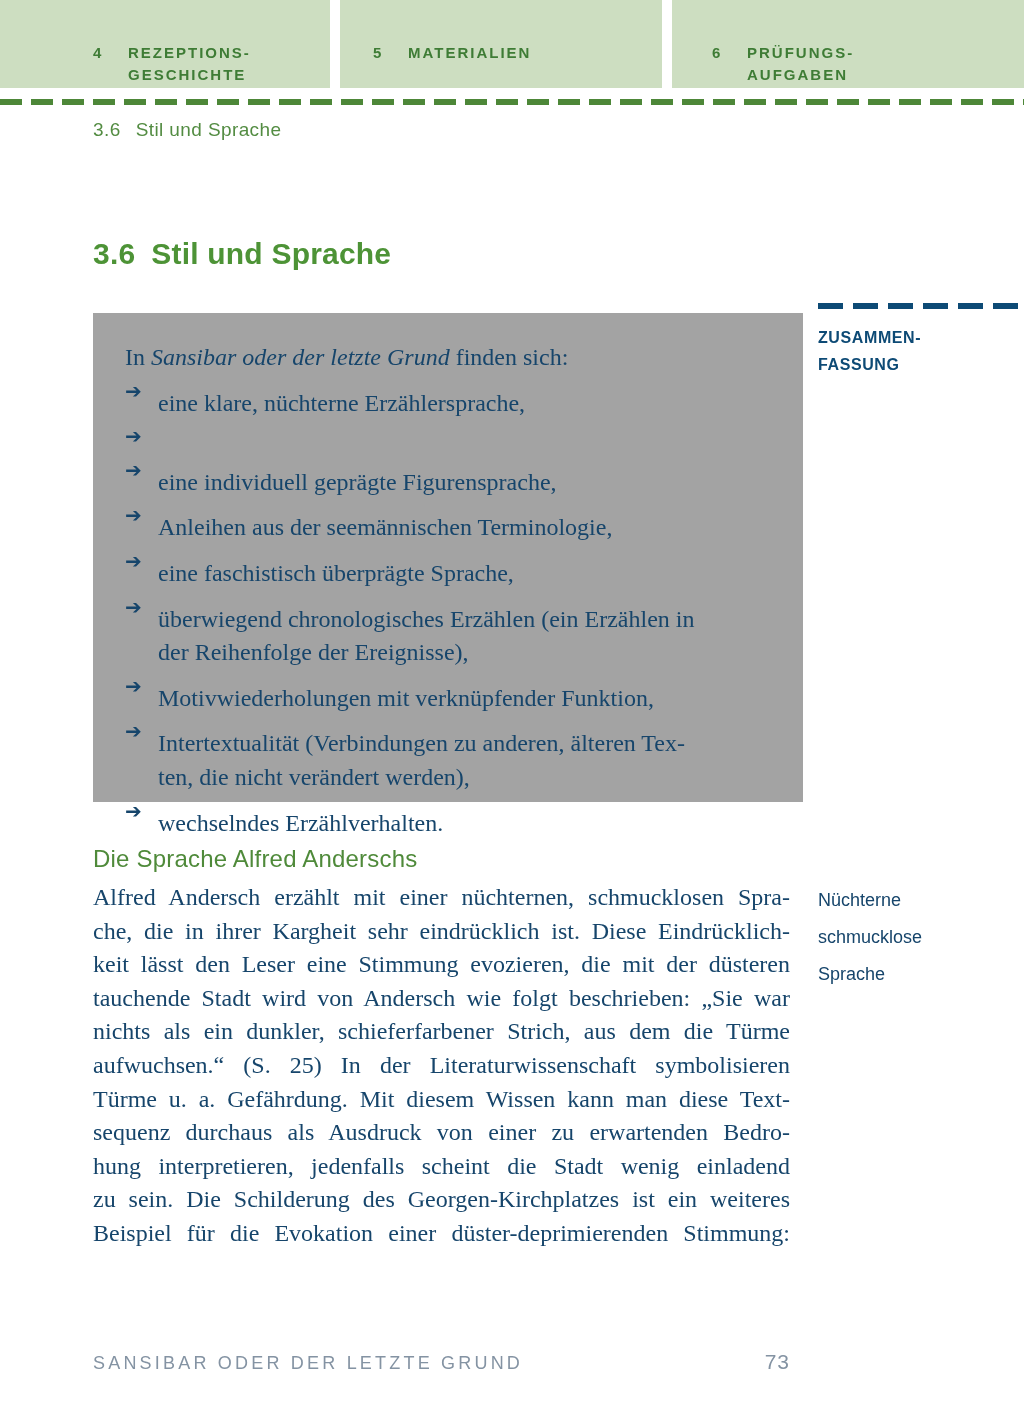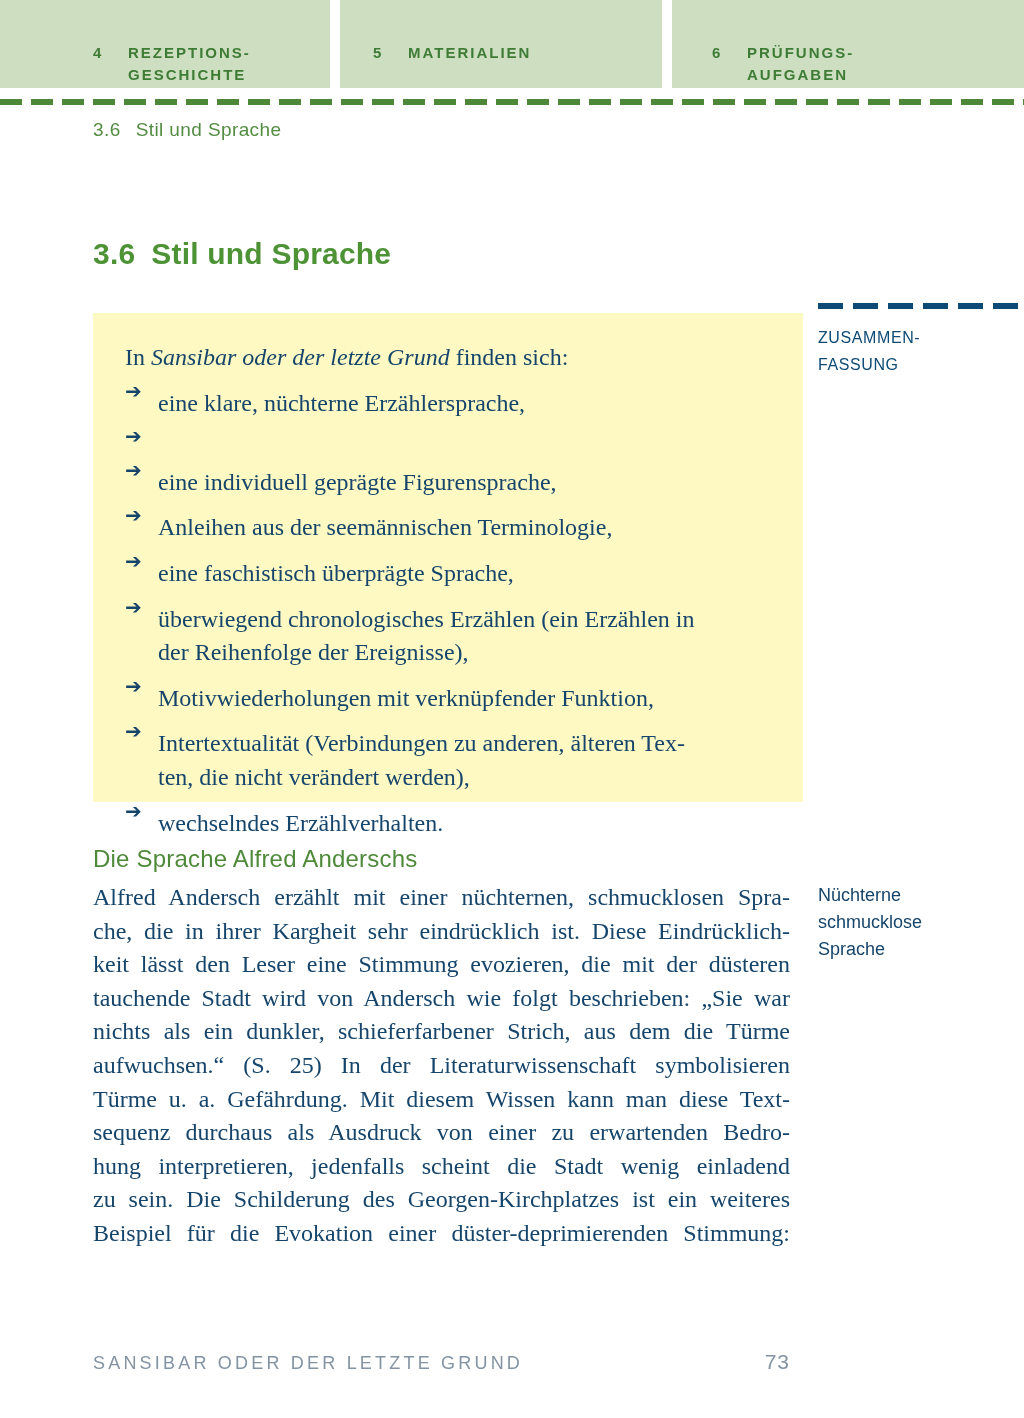--- a/index.html
+++ b/index.html
@@ -37,40 +37,40 @@
   .breadcrumb .bc-num{margin-right:15px;}
   
   .page-title{
     position:absolute;top:237px;left:93px;margin:0;color:#4d9336;
     font-size:30px;font-weight:700;letter-spacing:0.2px;
   }
   .page-title .title-num{margin-right:16px;}
   
   .summary-box{
     position:absolute;top:313px;left:93px;width:710px;height:489px;
-    box-sizing:border-box;background:#fef9c3;padding:28px 28px 0 32px;
+    box-sizing:border-box;background:#a3a3a3;padding:28px 28px 0 32px;
     font-family:"Liberation Serif",serif;font-size:24px;line-height:33.6px;
     color:#16456b;
   }
   .box-intro{margin:0;}
   .box-intro em{font-style:italic;}
   .box-item{display:flex;}
   .arrow{
     flex:0 0 33px;font-family:"DejaVu Sans",sans-serif;font-size:20px;
     font-weight:700;line-height:33.6px;color:#16456b;
   }
   .item-text{white-space:pre-line;margin-top:12px;}
   
   .summary-label{
     position:absolute;top:324px;left:818px;color:#0d4a75;font-size:16px;
-    font-weight:400;letter-spacing:0.6px;line-height:27px;
+    font-weight:700;letter-spacing:0.6px;line-height:27px;
   }
   .margin-note{
     position:absolute;top:882px;left:818px;width:200px;color:#16456b;
-    font-size:18px;line-height:27px;white-space:pre-line;
+    font-size:18px;line-height:37px;white-space:pre-line;
   }
   
   .section-heading{
     position:absolute;top:845px;left:93px;margin:0;color:#4f8a3a;
     font-size:24px;font-weight:400;letter-spacing:0.2px;
   }
   .paragraph{
     position:absolute;top:881px;left:93px;width:697px;
     font-family:Liberation Serif, serif;font-size:24px;line-height:33.6px;
     color:#16456b;

